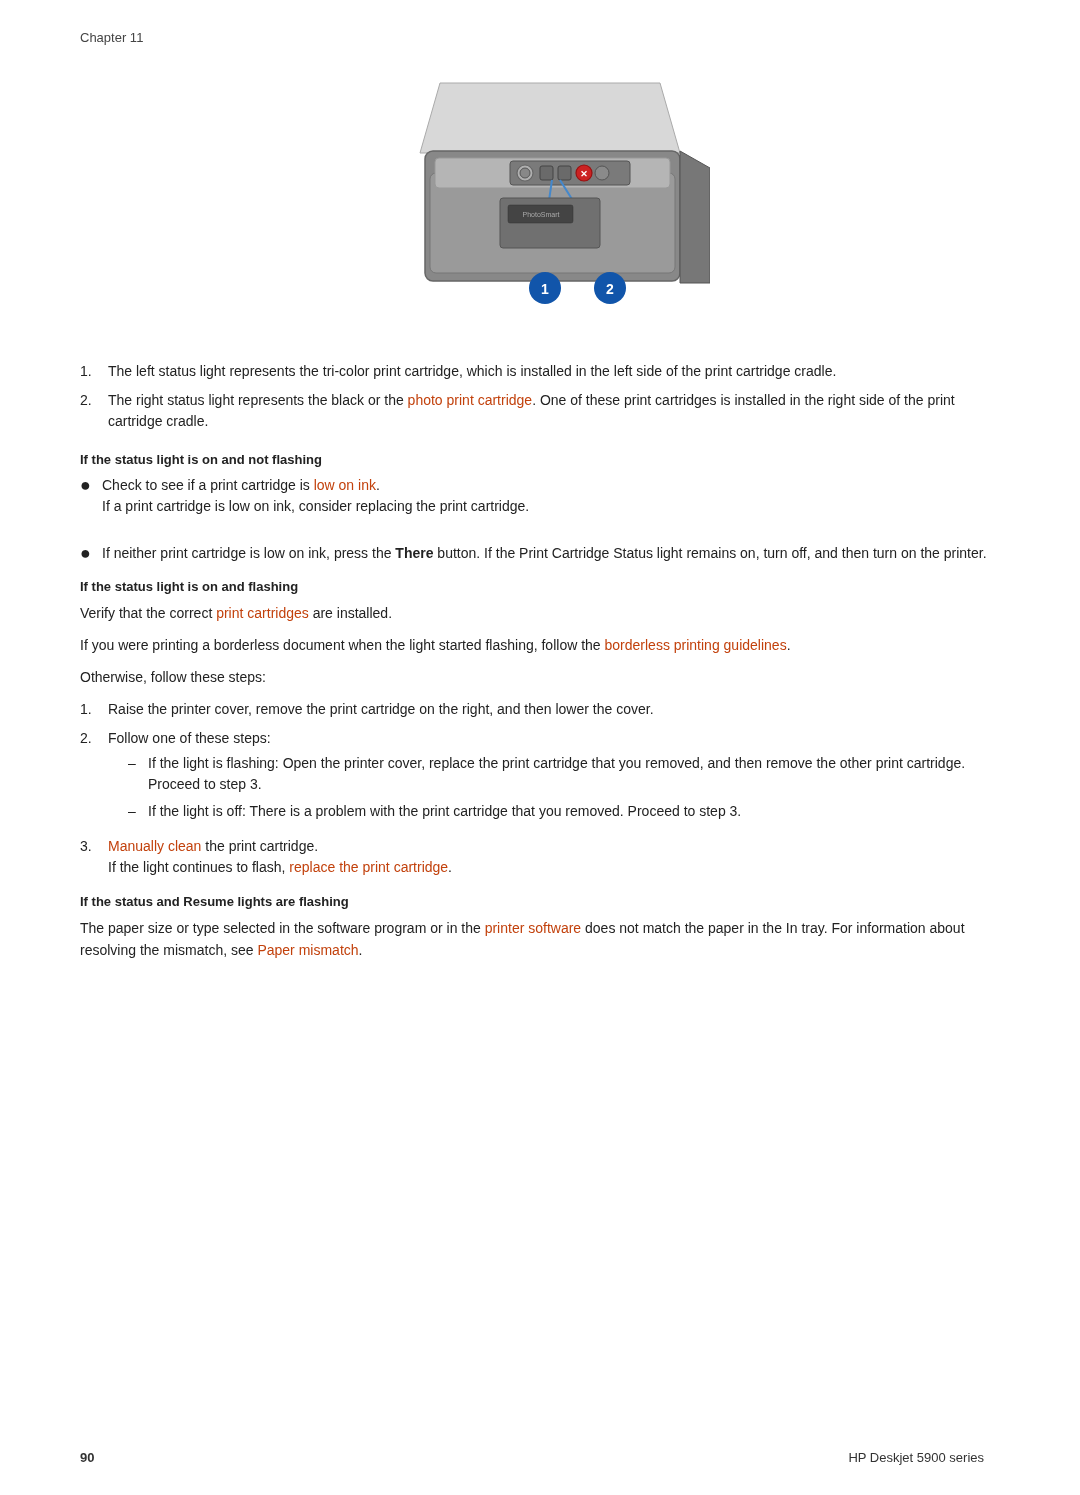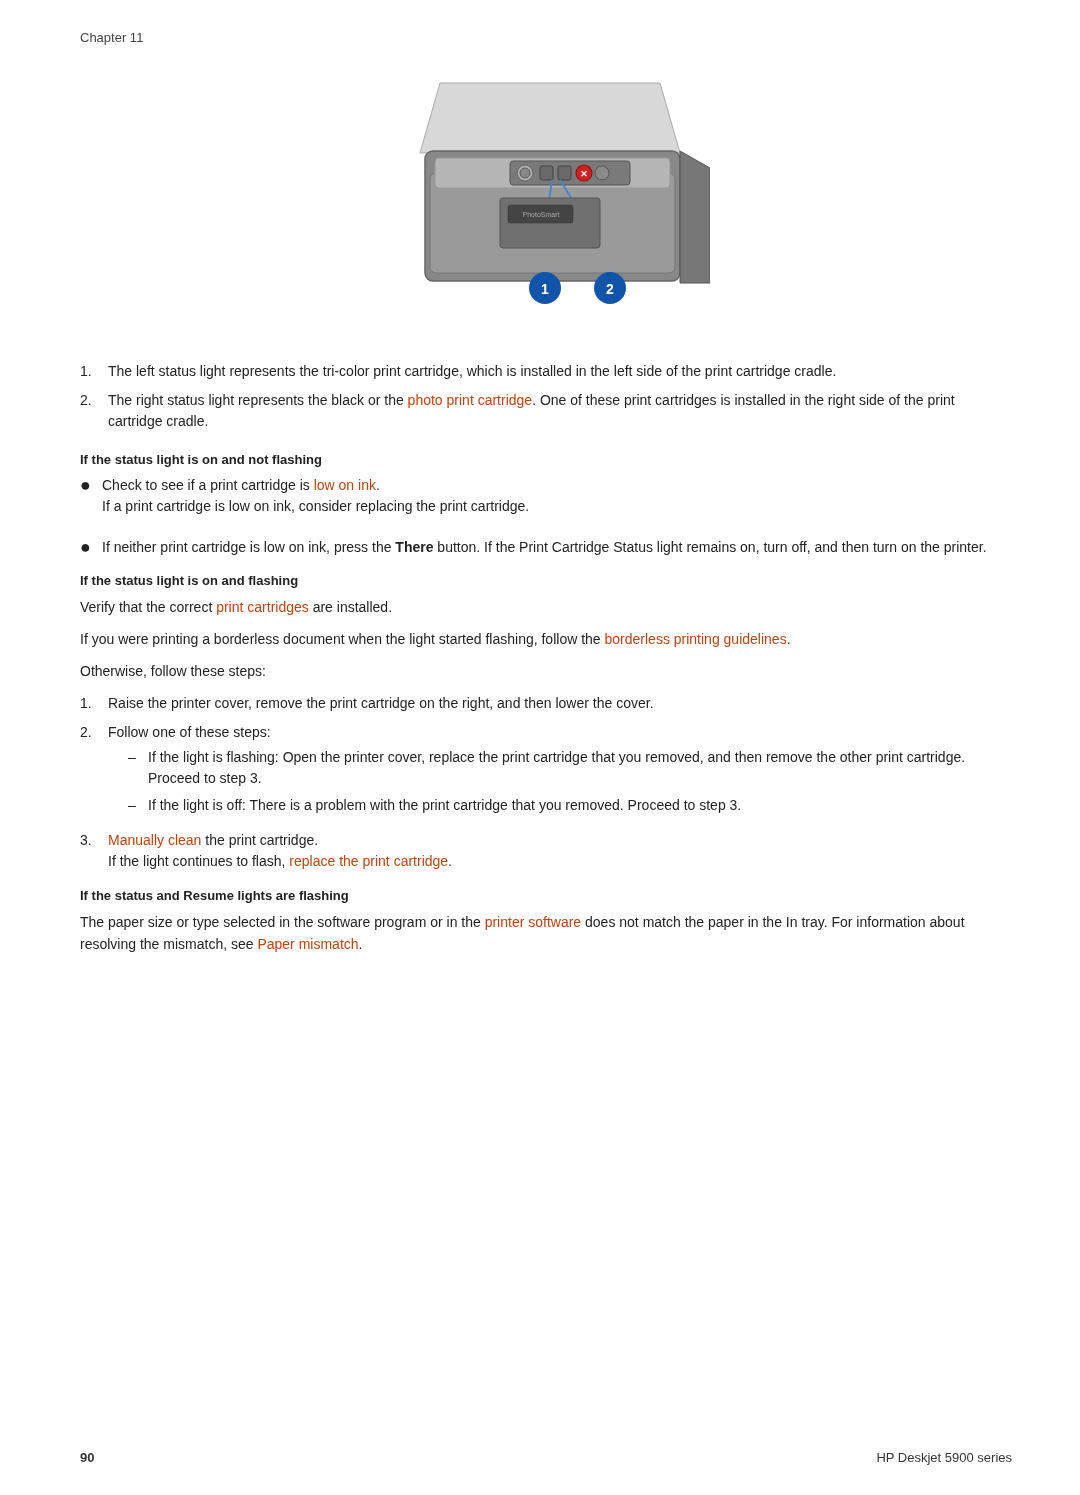--- a/index.html
+++ b/index.html
@@ -72,21 +72,21 @@
       font-size: 18px;
       line-height: 1.2;
       color: #222;
     }
     .bullet-list li .btext {
       flex: 1;
     }
     .indent-note {
       padding-left: 22px;
       line-height: 1.5;
-      margin-bottom: 14px;
+      margin-bottom: 20px;
     }
     .link {
       color: #c2410c;
       text-decoration: none;
     }
     .paragraph {
       line-height: 1.6;
       margin-bottom: 10px;
     }
     .steps-list {
@@ -124,21 +124,21 @@
     }
     .step-note {
       padding-left: 28px;
       line-height: 1.5;
       margin-bottom: 2px;
     }
     .footer {
       position: absolute;
       bottom: 30px;
       left: 80px;
-      right: 68px;
+      right: 96px;
       display: flex;
       justify-content: space-between;
       font-size: 13px;
       color: #333;
       border-top: none;
     }
     .footer-left { font-weight: bold; }
     .footer-right { font-weight: normal; }
   </style>
 </head>

